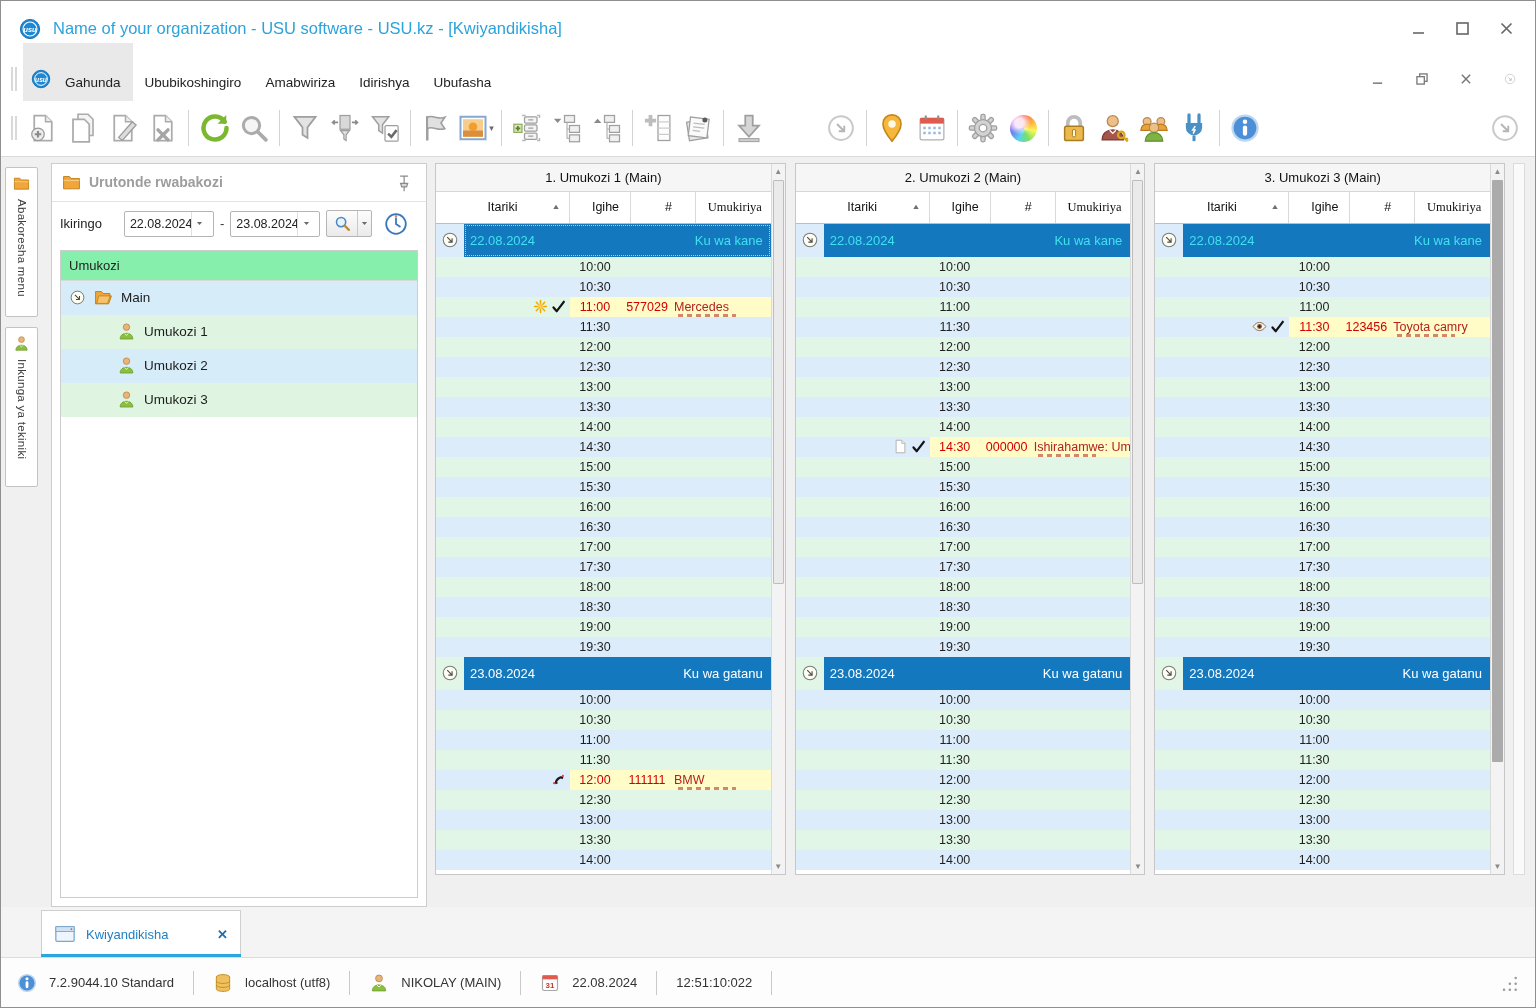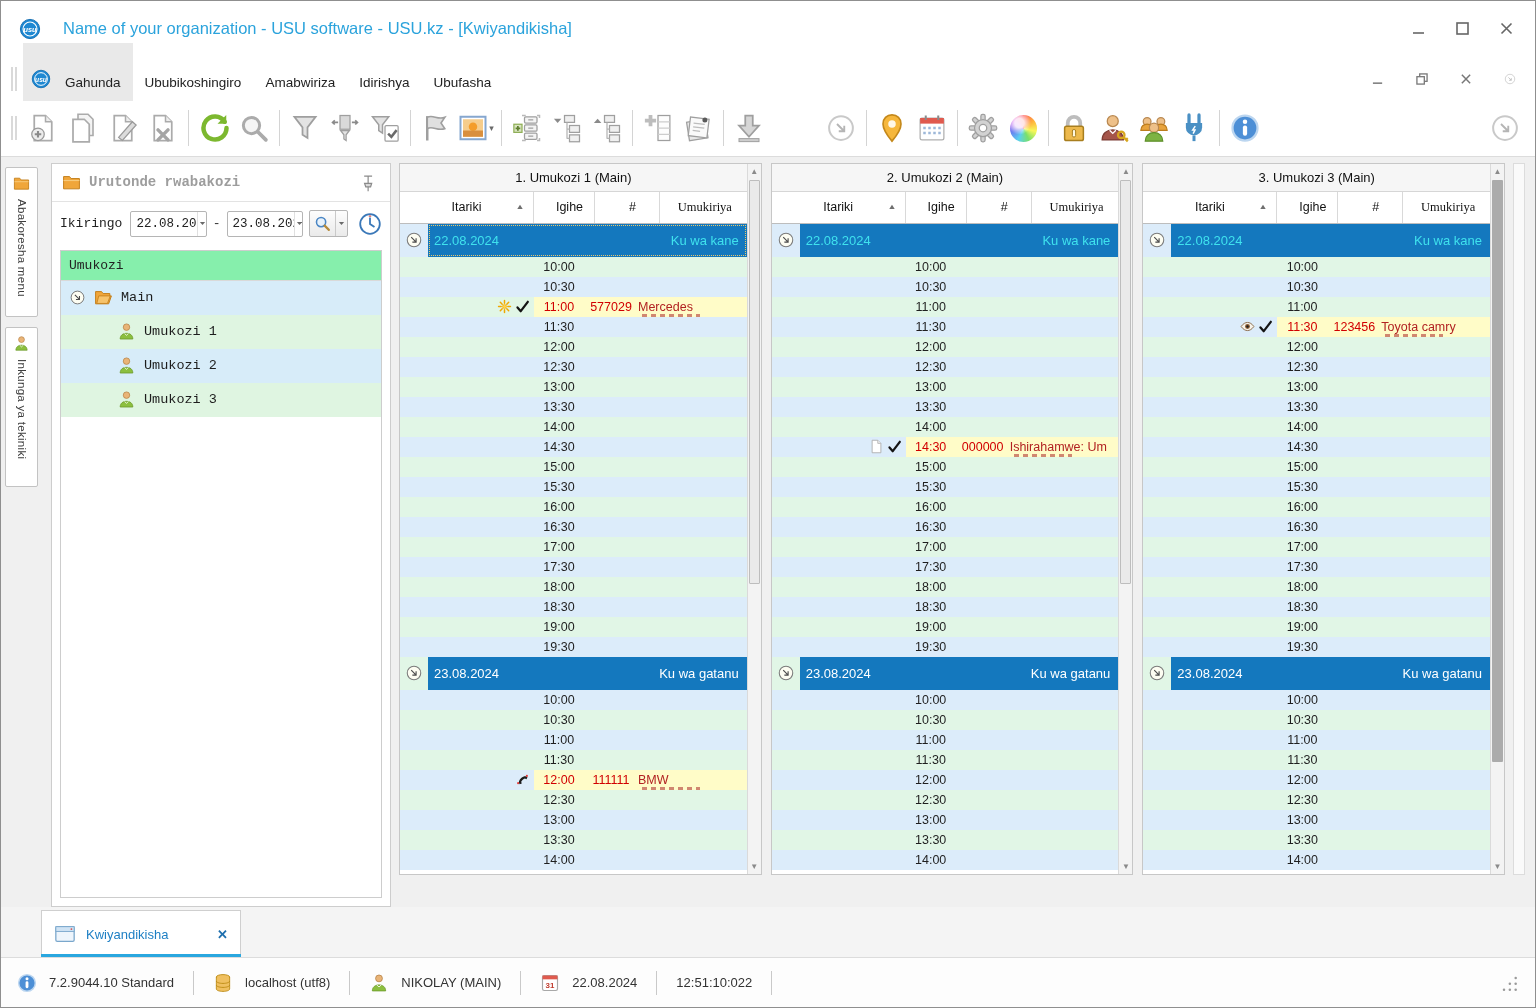--- a/index.html
+++ b/index.html
@@ -2,21 +2,21 @@
 <html><head>
 <meta charset="utf-8">
 <style>
   * { box-sizing: border-box; margin: 0; padding: 0; }
   html,body { width:1536px; height:1008px; }
   body { font-family:"Liberation Sans", sans-serif; background:#e9e9e9; position:relative; overflow:hidden; }
   .window { position:absolute; inset:0; background:#fff; border:1px solid #8f8f8f; display:flex; flex-direction:column; }
 
   
   .titlebar { height:56px; display:flex; align-items:center; padding:0 12px 0 16px; background:#fff; }
-  .titlebar .app-title { color:#2ba3dc; font-size:16.5px; margin-left:20px; white-space:nowrap; }
+  .titlebar .app-title { color:#2ba3dc; font-size:16.5px; margin-left:10px; white-space:nowrap; }
   .win-ctrls { margin-left:auto; display:flex; gap:22px; align-items:center; padding-right:6px; }
   .wbtn { width:22px; height:22px; display:flex; align-items:center; justify-content:center; cursor:default; }
   .wbtn svg { width:13px; height:13px; }
 
   
   .menubar { height:44px; display:flex; align-items:center; padding:0 14px 0 8px; background:#fff; }
   .grip { width:10px; height:26px; margin-right:4px; }
   .menu-logo { width:22px; height:22px; margin:0 2px; }
   .menu-item { font-size:13.5px; color:#222; padding:24px 12px; cursor:default;margin-top:8px; }
   .menu-item.active { background:#e9e9e9; }
@@ -38,26 +38,26 @@
 
   
   .content { height:752px; background:#f0f0f0; display:flex; gap:8px; padding:6px 10px 0 4px; }
   .tabstrip { width:38px; display:flex; flex-direction:column; gap:10px; padding-top:4px; flex:none; }
   .vtab { width:33px; border:1px solid #c3c3c3; background:#fff; border-radius:2px; display:flex; flex-direction:column; align-items:center; padding:7px 0; gap:7px; }
   .vtab .ic svg { width:17px; height:17px; }
   .vtab .vlabel { writing-mode:vertical-rl; font-size:11.5px; color:#3d3d3d; letter-spacing:.3px; }
   .vtab1 { height:150px; } .vtab2 { height:160px; }
 
   
-  .leftpanel { width:340px; height:744px; background:#fff; border:1px solid #cdcdcd; display:flex; flex-direction:column; flex:none;font-family:Liberation Mono, monospace; }
+  .leftpanel { width:376px; height:744px; background:#fff; border:1px solid #cdcdcd; display:flex; flex-direction:column; flex:none; }
   .lp-header { height:38px; display:flex; align-items:center; gap:8px; padding:0 10px; border-bottom:1px solid #e3e3e3; }
   .lp-header .ic svg { width:19px; height:19px; }
   .lp-title { font-size:14px; font-weight:bold; color:#9d9d9d; flex:1; }
   .lp-filter { height:44px; display:flex; align-items:center; gap:6px; padding:0 8px; }
-  .lp-filter .flabel { font-size:13px; color:#222; margin-right:2px; }
+  .lp-filter .flabel { font-size:13px; color:#222; margin-right:16px; }
   .combo { width:90px; height:26px; border:1px solid #b5b5b5; border-radius:2px; display:flex; align-items:center; background:#fff; overflow:hidden; }
   .combo .cval { font-size:12.5px; color:#222; padding-left:5px; white-space:nowrap; overflow:hidden; width:66px; flex:none; }
   .combo .ccaret { width:17px; height:100%; display:flex; align-items:center; justify-content:center; border-left:1px solid #e0e0e0; }
   .combo .ccaret svg { width:9px; height:9px; }
   .dash { font-size:13px; color:#333; }
   .search-split { display:flex; height:27px; border:1px solid #b5b5b5; border-radius:2px; overflow:hidden; background:linear-gradient(#fdfdfd,#eaeaea); }
   .search-split .sbtn { width:30px; display:flex; align-items:center; justify-content:center; }
   .search-split .sbtn svg { width:17px; height:17px; }
   .search-split .scaret { width:14px; display:flex; align-items:center; justify-content:center; border-left:1px solid #c9c9c9; }
   .search-split .scaret svg { width:9px; height:9px; }

